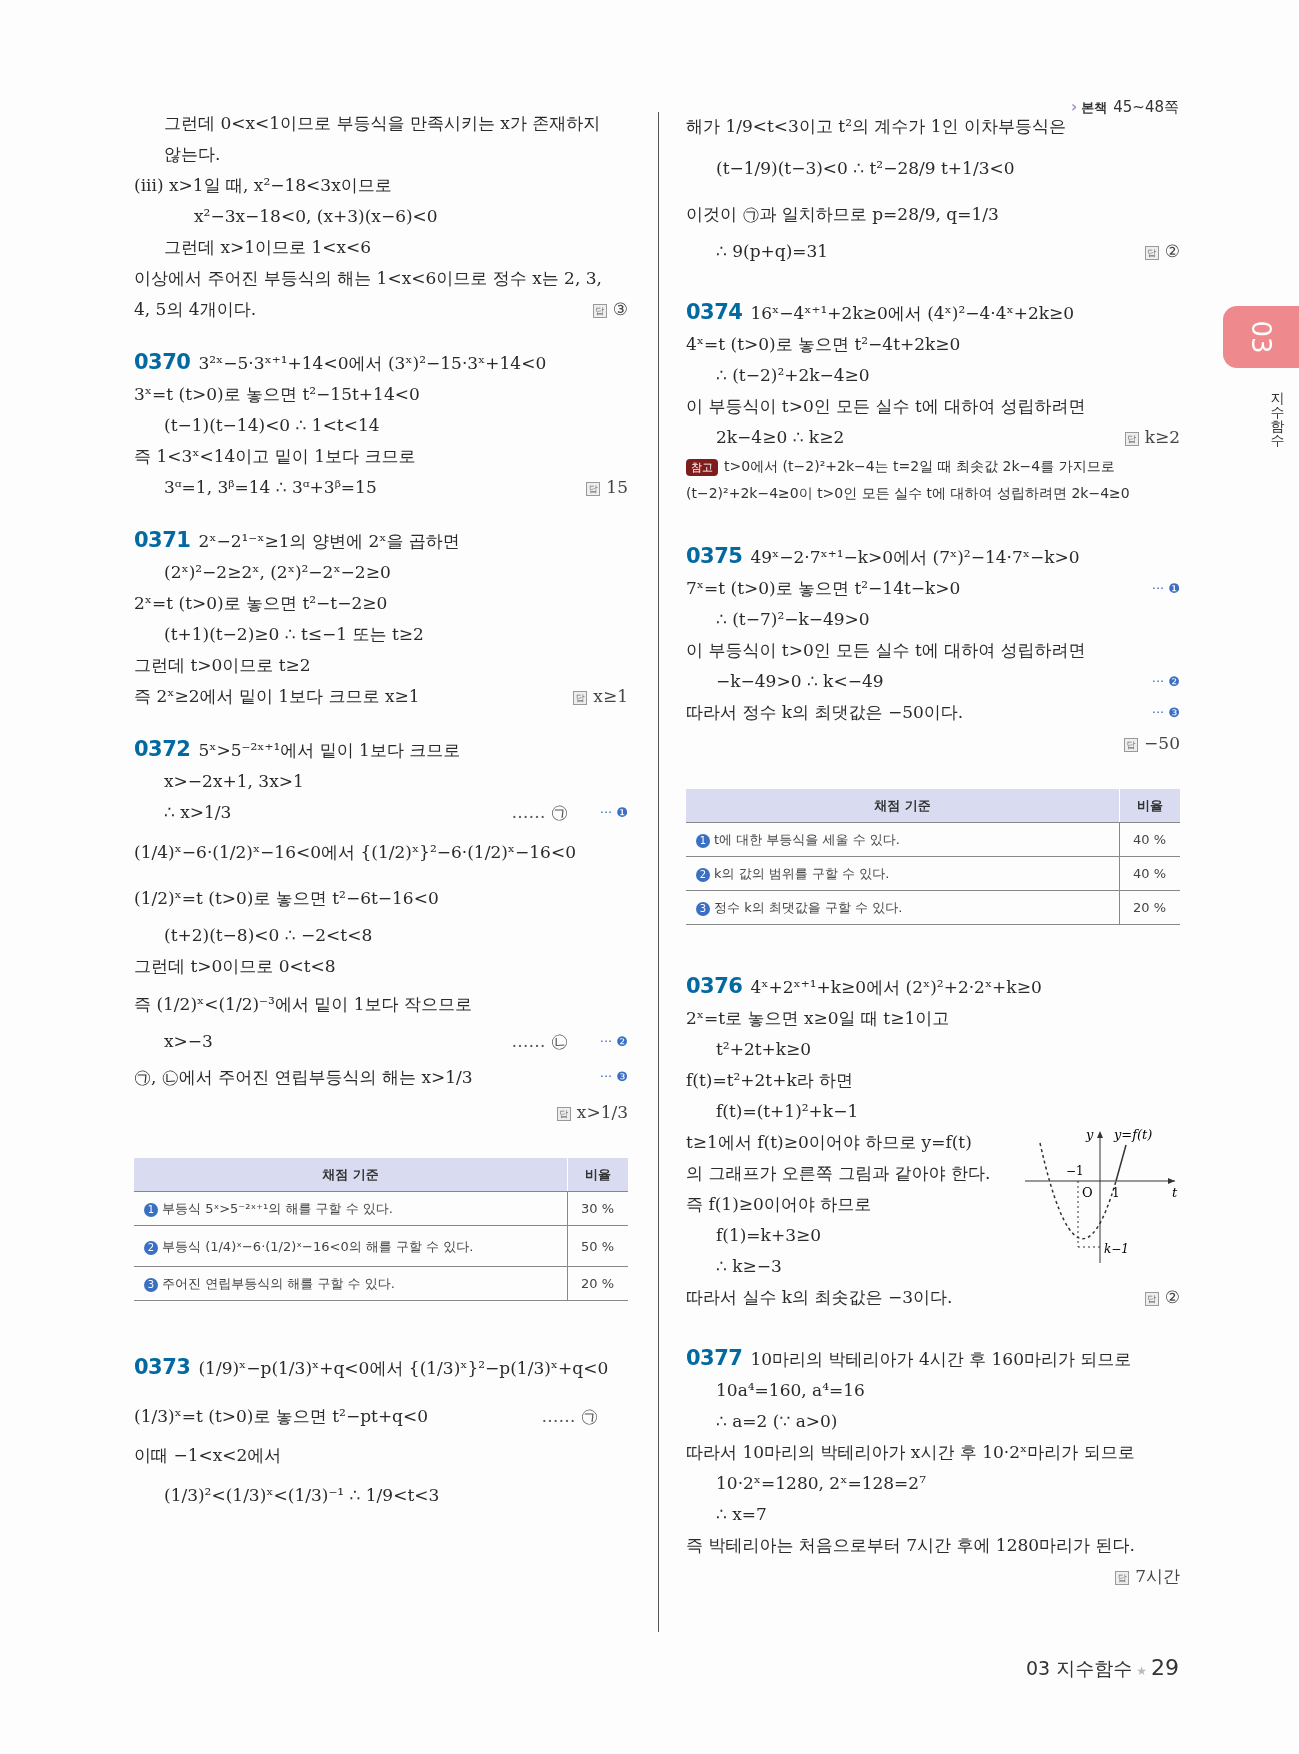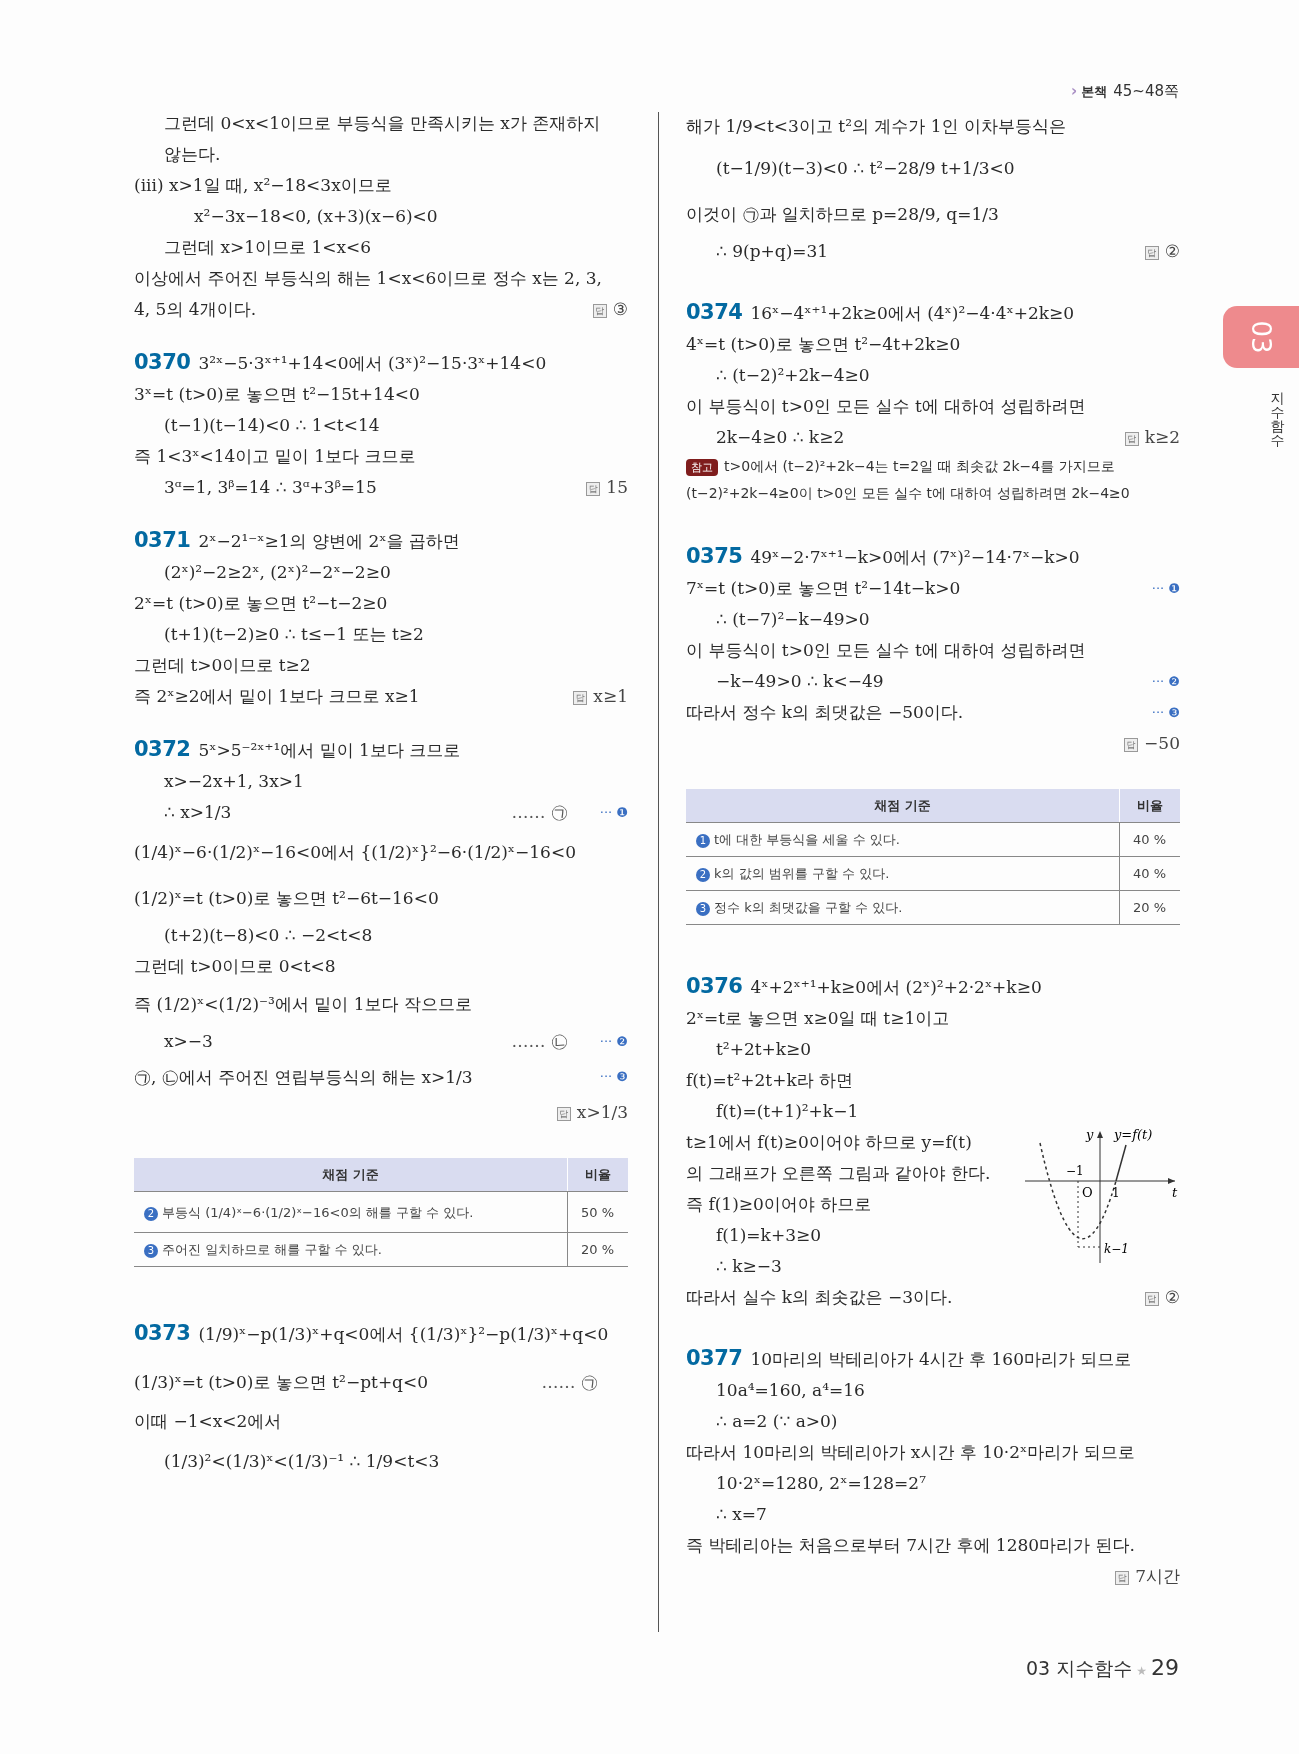--- a/index.html
+++ b/index.html
@@ -1,20 +1,20 @@
 <!DOCTYPE html>
 <html><head>
 <meta charset="utf-8">
 <style>
   html, body { margin:0; padding:0; }
   body {
     width:1299px; height:1754px; background:#fdfdfd; position:relative; overflow:hidden;
     font-family: "DejaVu Serif", "Liberation Serif", serif; color:#2a2a2a;
   }
-  .page-ref { position:absolute; top:82px; right:120px; font-family:"DejaVu Sans", sans-serif; font-size:15px; color:#333; }
+  .page-ref { position:absolute; top:98px; right:120px; font-family:"DejaVu Sans", sans-serif; font-size:15px; color:#333; }
   .page-ref .arrow { color:#a98fc4; font-weight:bold; margin-right:4px; }
   .page-ref .lbl { font-weight:bold; margin-right:6px; font-size:13px; }
   .divider { position:absolute; left:658px; top:112px; width:1px; height:1520px; background:#555; }
   .col { position:absolute; top:108px; font-size:17px; line-height:31px; }
   .col.left { left:134px; width:494px; }
   .col.right { left:686px; width:494px; }
   .ln { white-space:nowrap; position:relative; min-height:31px; }
   .in1 { padding-left:30px; }
   .in2 { padding-left:60px; }
   .prob { margin-top:22px; }
@@ -94,25 +94,29 @@
     <div class="ln">
         <span class="ans"><span class="ansicon">답</span><span>x&gt;1/3</span></span>
       </div>
     <table class="crit">
       <tbody>
           <tr>
             <th>채점 기준</th>
             <th class="pcth">비율</th>
           </tr>
       <tr>
+            <td><span class="num-icon">1</span><span>부등식 5ˣ&gt;5⁻²ˣ⁺¹의 해를 구할 수 있다.</span></td>
+            <td class="pct">30 %</td>
+          </tr>
+      <tr>
             <td style="height:38px;"><span class="num-icon">2</span><span>부등식 (1/4)ˣ−6·(1/2)ˣ−16&lt;0의 해를 구할 수 있다.</span></td>
             <td class="pct">50 %</td>
           </tr>
       <tr>
-            <td><span class="num-icon">3</span><span>주어진 일치하므로 해를 구할 수 있다.</span></td>
+            <td><span class="num-icon">3</span><span>주어진 연립부등식의 해를 구할 수 있다.</span></td>
             <td class="pct">20 %</td>
           </tr>
     </tbody>
       </table>
   </div>
 
   <div class="prob" style="margin-top:42px;">
     <div class="ln" style="line-height:48px;"><span class="pnum">0373</span><span>(1/9)ˣ−p(1/3)ˣ+q&lt;0에서      {(1/3)ˣ}²−p(1/3)ˣ+q&lt;0</span></div>
     <div class="ln" style="line-height:48px;"><span>(1/3)ˣ=t (t&gt;0)로 놓으면      t²−pt+q&lt;0</span><span class="mark" style="right:30px">…… ㉠</span></div>
     <div class="ln">이때 −1&lt;x&lt;2에서</div>

